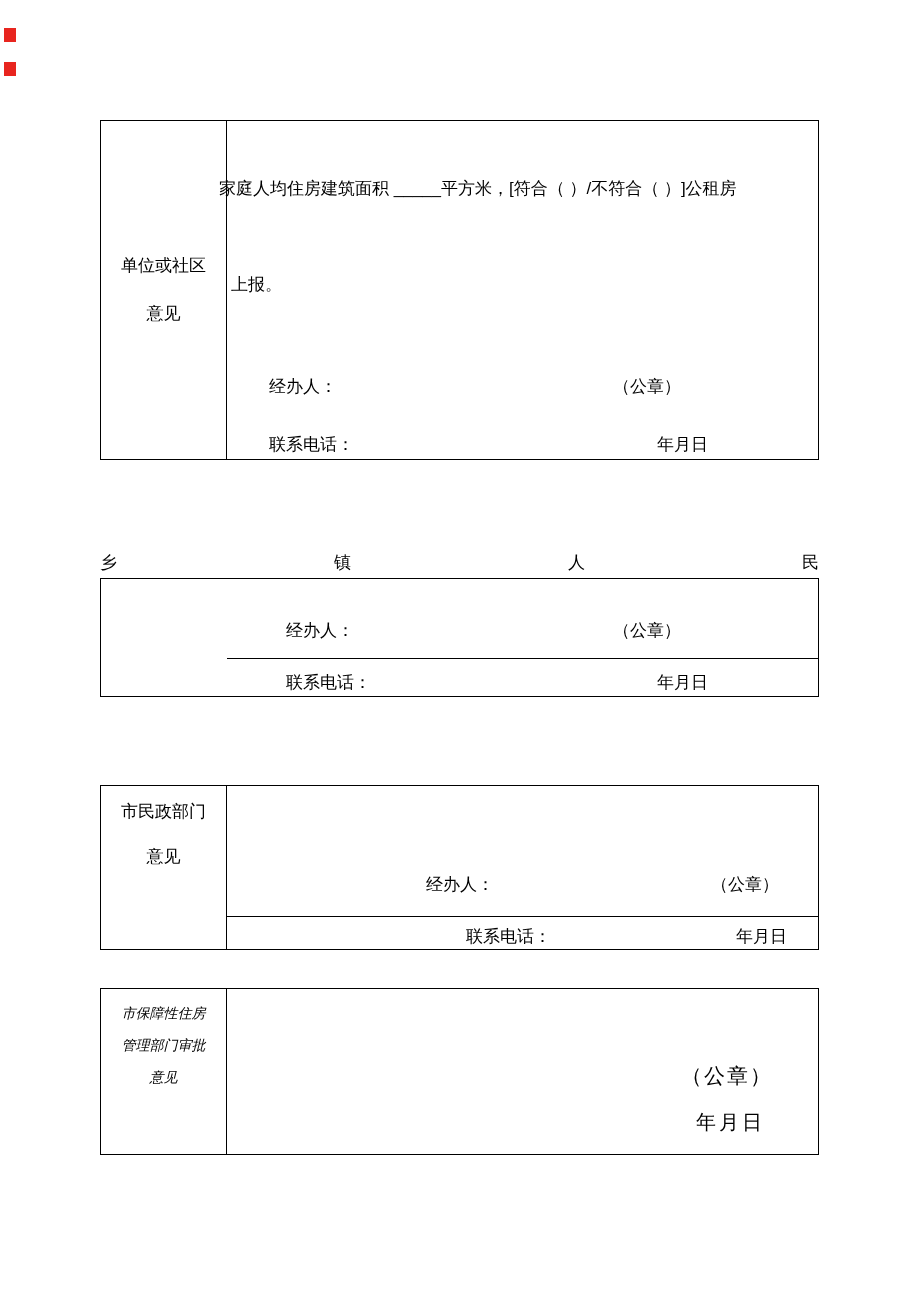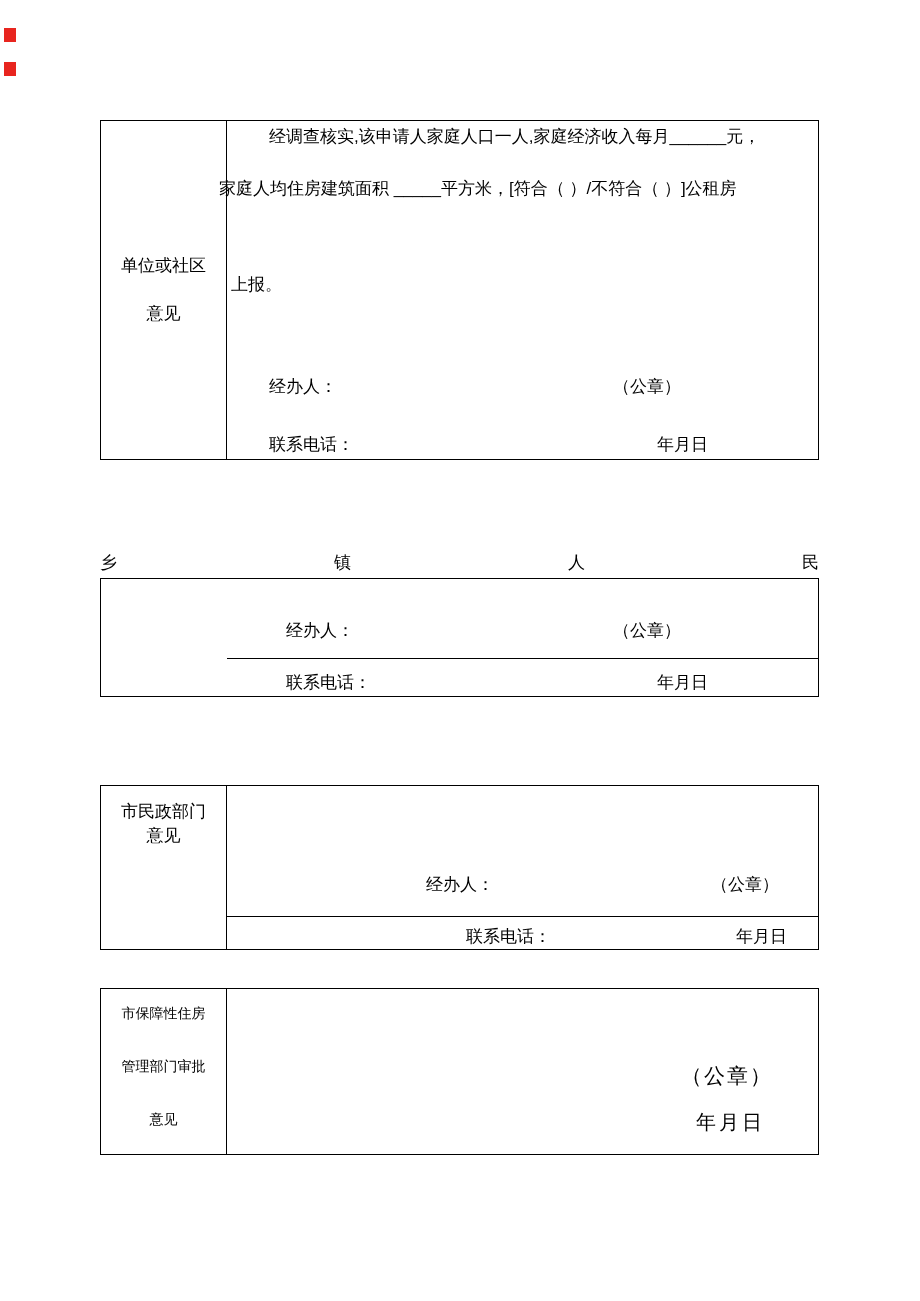--- a/index.html
+++ b/index.html
@@ -27,22 +27,22 @@
   .tbl3 { top:785px;  height:165px; }
   .tbl4 { top:988px;  height:167px; }
 
   .leftcol {
     position:absolute; left:0; top:0; bottom:0; width:126px;
     border-right:1.5px solid #000; box-sizing:border-box;
     display:flex; flex-direction:column; align-items:center;
   }
   .lc1 { justify-content:center; gap:24px; }
   .lc2 { padding-top:18px; }
-  .lc3 { padding-top:14px; }
-  .lc4 { padding-top:15px; gap:35px; }
+  .lc3 { padding-top:14px; gap:21px; }
+  .lc4 { padding-top:15px; gap:14px;font-style:italic; }
 
   .hline { font-size:17px; line-height:24px; white-space:nowrap; }
   .lc4 .hline { font-size:14px; line-height:18px; }
 
   .txt { position:absolute; font-size:17px; line-height:24px; white-space:nowrap; }
   .big  { font-size:21px; line-height:28px; letter-spacing:2px; }
   .big2 { font-size:20px; line-height:26px; letter-spacing:3px; }
 
   .rowline { position:absolute; left:126px; right:0; height:0; border-top:1.5px solid #000; }
 
@@ -59,21 +59,20 @@
 <div class="page">
 
   <div class="red-mark m1"></div>
   <div class="red-mark m2"></div>
 
   <div class="tbl tbl1">
     <div class="leftcol lc1">
       <div class="hline">单位或社区</div>
       <div class="hline">意见</div>
     </div>
-    <div class="txt" style="left:168px; top:4px;">经调查核实,该申请人家庭人口一人,家庭经济收入每月______元，</div>
     <div class="txt" style="left:118px; top:56px;">家庭人均住房建筑面积 _____平方米，[符合（ ）/不符合（ ）]公租房</div>
     <div class="txt" style="left:130px; top:152px;">上报。</div>
     <div class="txt" style="left:168px; top:254px;">经办人：</div>
     <div class="txt" style="left:512px; top:254px;">（公章）</div>
     <div class="txt" style="left:168px; top:312px;">联系电话：</div>
     <div class="txt" style="left:556px; top:312px;">年月日</div>
   </div>
 
   <div class="spread">
     <span>乡</span>

